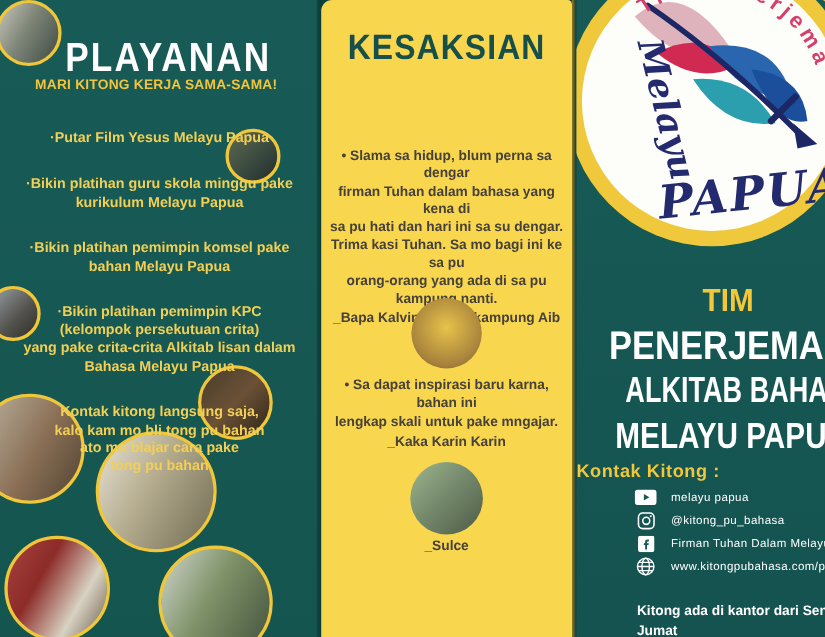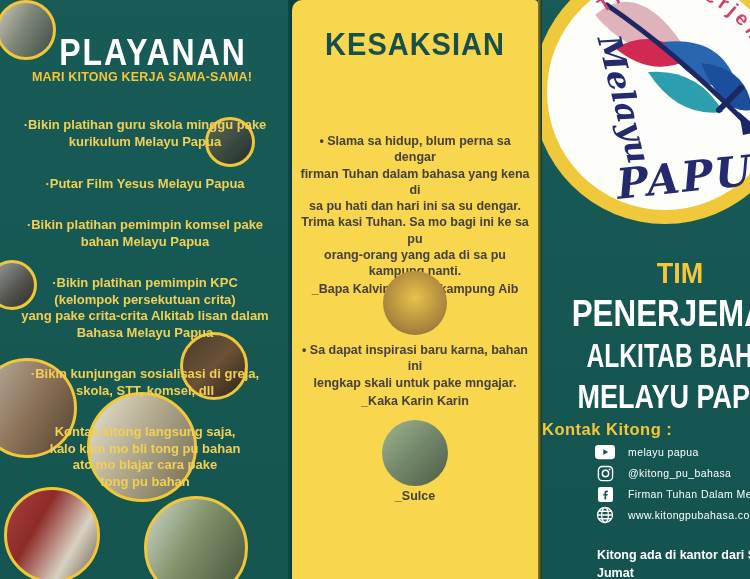--- a/index.html
+++ b/index.html
@@ -5,21 +5,21 @@
   html,body { margin:0; padding:0; background:#1a1a1a; }
   .brochure {
     position:relative; width:750px; height:579px; display:flex;
     overflow:hidden; background:#0b403c;
     font-family:"Liberation Sans", sans-serif;
     -webkit-font-smoothing:antialiased;
   }
   .panel { position:relative; overflow:hidden; height:100%; flex:none; }
   .panel-left  { width:288px; background:linear-gradient(180deg,#185b56,#155550); }
   .fold-a { width:4px; flex:none; background:linear-gradient(90deg,#0e4742,#0a3b37); }
-  .panel-middle{ width:246px; background:#f8d64e; border-radius:10px 4px 0 0; }
+  .panel-middle{ width:228px; background:#f8d64e; border-radius:10px 4px 0 0; }
   .fold-b { width:4px; flex:none; background:linear-gradient(90deg,#8f7d28,#13362f); }
   .panel-right { width:252px; background:linear-gradient(180deg,#185b56,#145350); }
 
   
   .photo { position:absolute; border-radius:50%; border:3px solid #f0c63a; box-sizing:border-box; z-index:0; }
   .photo-g1 { left:-4px;  top:0px;   width:60px;  height:60px;  background:linear-gradient(120deg,#c9c6ba 0%,#7e8678 45%,#3f4a44 100%); }
   .photo-g2 { left:205px; top:117px; width:50px;  height:50px;  background:linear-gradient(135deg,#5c6b52,#32413a 70%,#222c26); }
   .photo-g3 { left:-13px; top:260px; width:50px;  height:50px;  background:linear-gradient(135deg,#9aa3a8,#52514b 60%,#2e2f2c); }
   .photo-g4 { left:180px; top:332px; width:68px;  height:68px;  background:linear-gradient(135deg,#4a3d2c,#6b5136 50%,#2c2418); }
   .photo-g5 { left:-23px; top:358px; width:100px; height:100px; background:linear-gradient(120deg,#bcb4a4,#8a6f55 55%,#514434); }
@@ -97,31 +97,29 @@
     <div class="photo photo-g3"></div>
     <div class="photo photo-g4"></div>
     <div class="photo photo-g5"></div>
     <div class="photo photo-g6"></div>
     <div class="photo photo-g7"></div>
     <div class="photo photo-g8"></div>
 
     <h1 class="playanan-title">PLAYANAN</h1>
     <div class="tagline">MARI KITONG KERJA SAMA-SAMA!</div>
     <ul class="services">
+      <li>·Putar Film Yesus Melayu Papua</li>
       <li>·Bikin platihan guru skola minggu pake
 kurikulum Melayu Papua</li>
-      <li>·Putar Film Yesus Melayu Papua</li>
       <li>·Bikin platihan pemimpin komsel pake
 bahan Melayu Papua</li>
       <li>·Bikin platihan pemimpin KPC
 (kelompok persekutuan crita)
 yang pake crita-crita Alkitab lisan dalam
 Bahasa Melayu Papua</li>
-      <li>·Bikin kunjungan sosialisasi di greja,
-skola, STT, komsel, dll</li>
       <li>Kontak kitong langsung saja,
 kalo kam mo bli tong pu bahan
 ato mo blajar cara pake
 tong pu bahan</li>
     </ul>
   </section>
 
   <div class="fold-a"></div>
 
   <section class="panel panel-middle">

